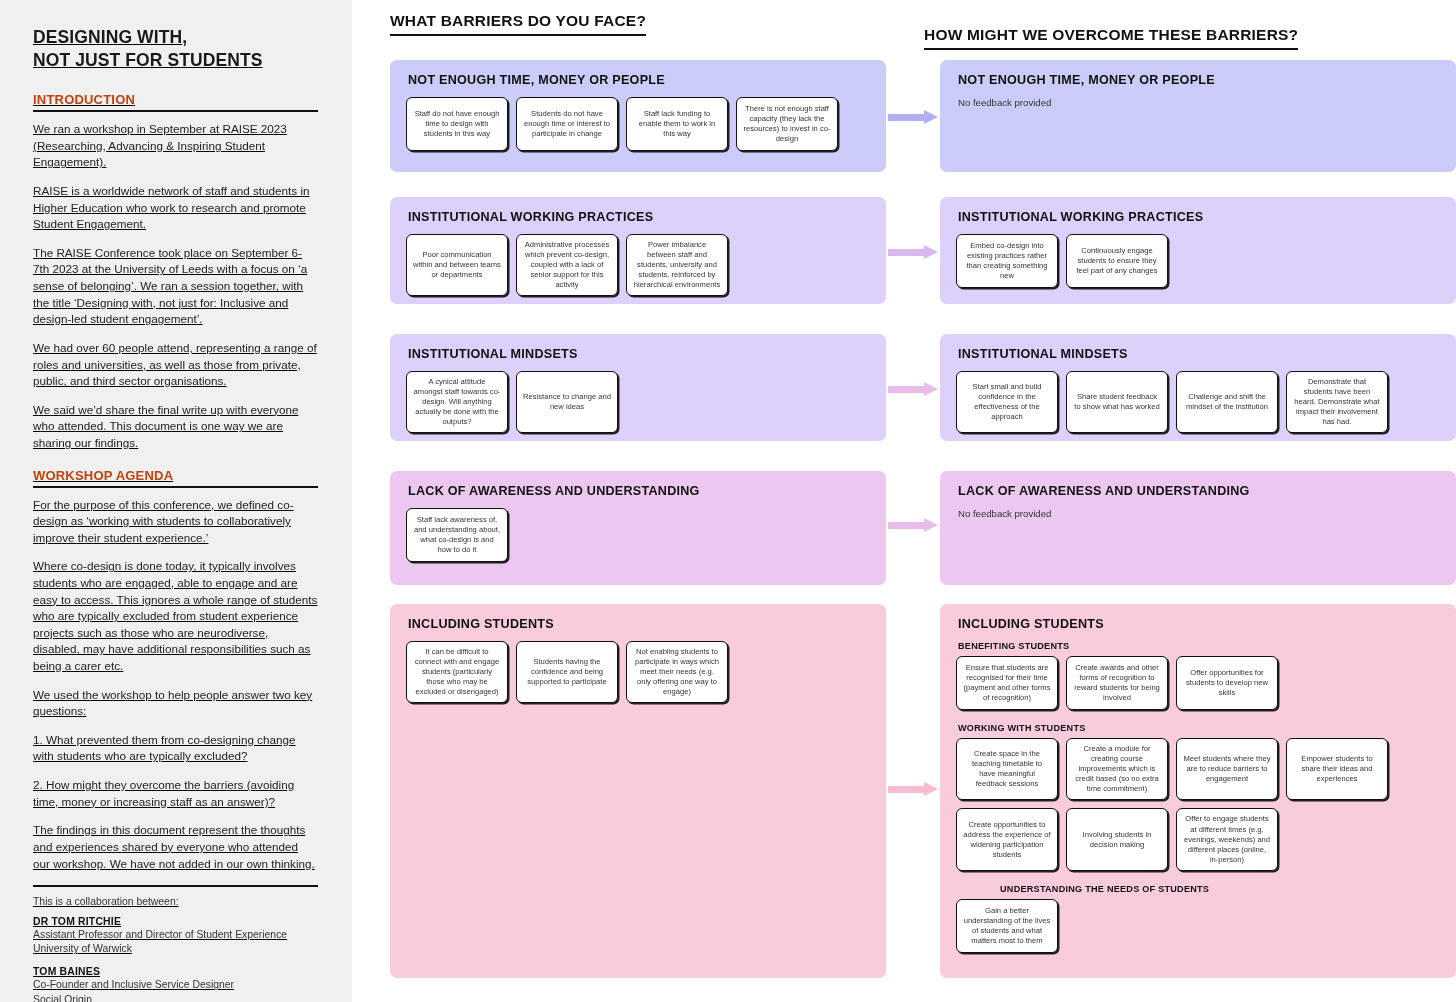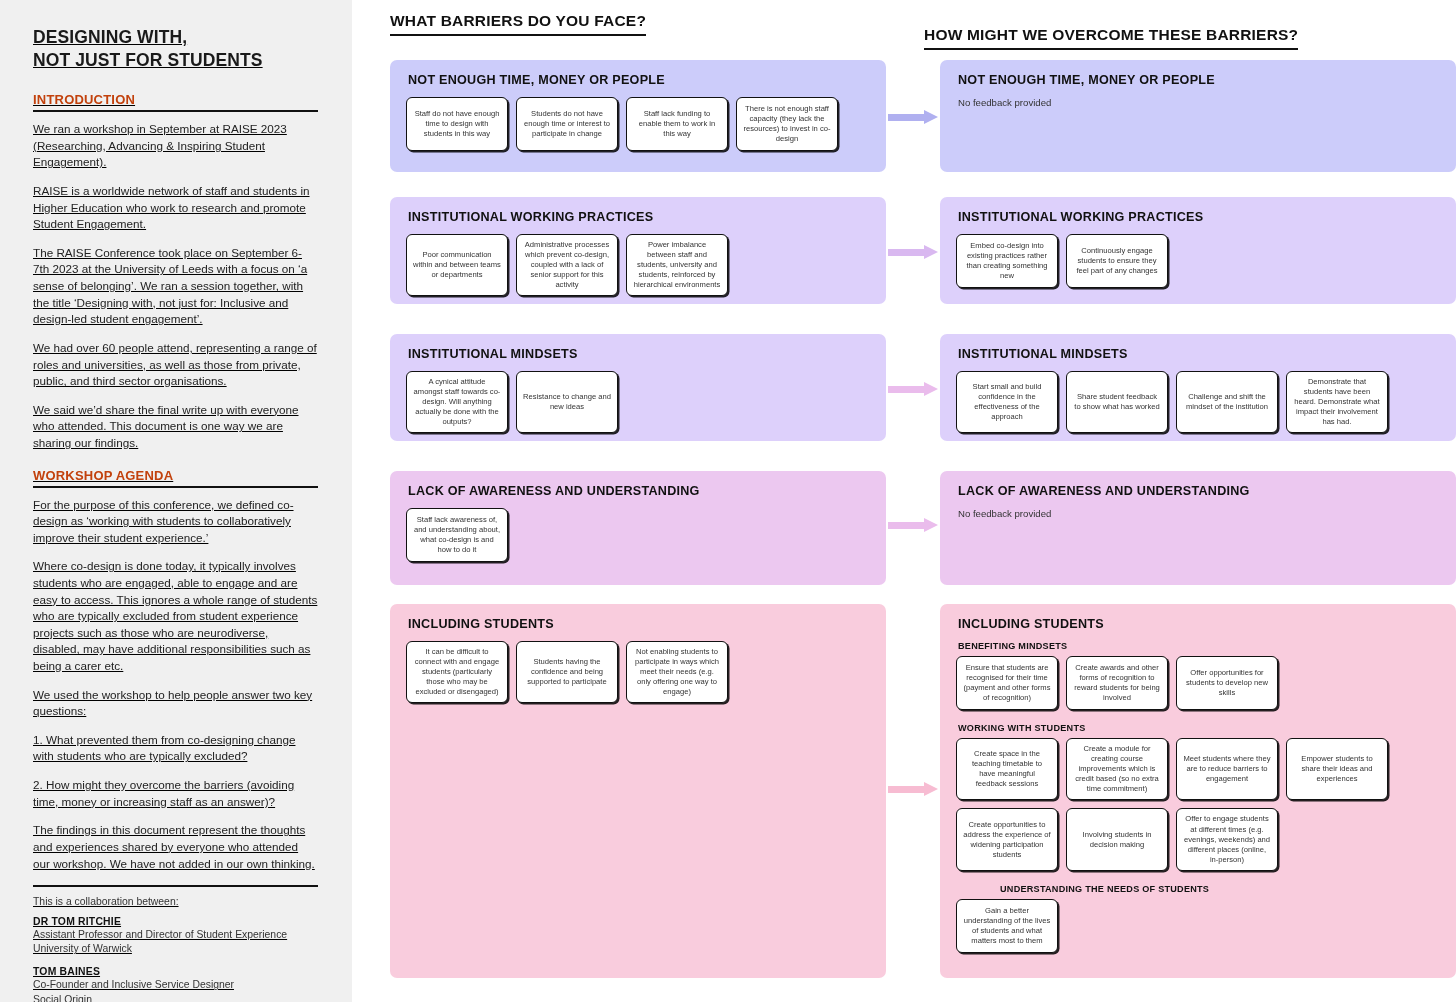--- a/index.html
+++ b/index.html
@@ -231,21 +231,21 @@
               <span>Demonstrate that students have been heard. Demonstrate what impact their involvement has had.</span>
             </div>
           </div>
         </div>
         <div class="panel" style="left: 588px; top: 471px; width: 516px; height: 114px; background: rgb(236, 200, 240);">
           <div class="panel-title">LACK OF AWARENESS AND UNDERSTANDING</div>
           <p class="no-feedback">No feedback provided</p>
         </div>
         <div class="panel" style="left: 588px; top: 604px; width: 516px; height: 374px; background: rgb(249, 204, 221);">
           <div class="panel-title">INCLUDING STUDENTS</div>
-          <div class="sub-title">BENEFITING MINDSETS</div>
+          <div class="sub-title">BENEFITING STUDENTS</div>
           <div class="cards">
             <div class="card">
               <span>Ensure that students are recognised for their time (payment and other forms of recognition)</span>
             </div>
             <div class="card">
               <span>Create awards and other forms of recognition to reward students for being involved</span>
             </div>
             <div class="card">
               <span>Offer opportunities for students to develop new skills</span>
             </div>

